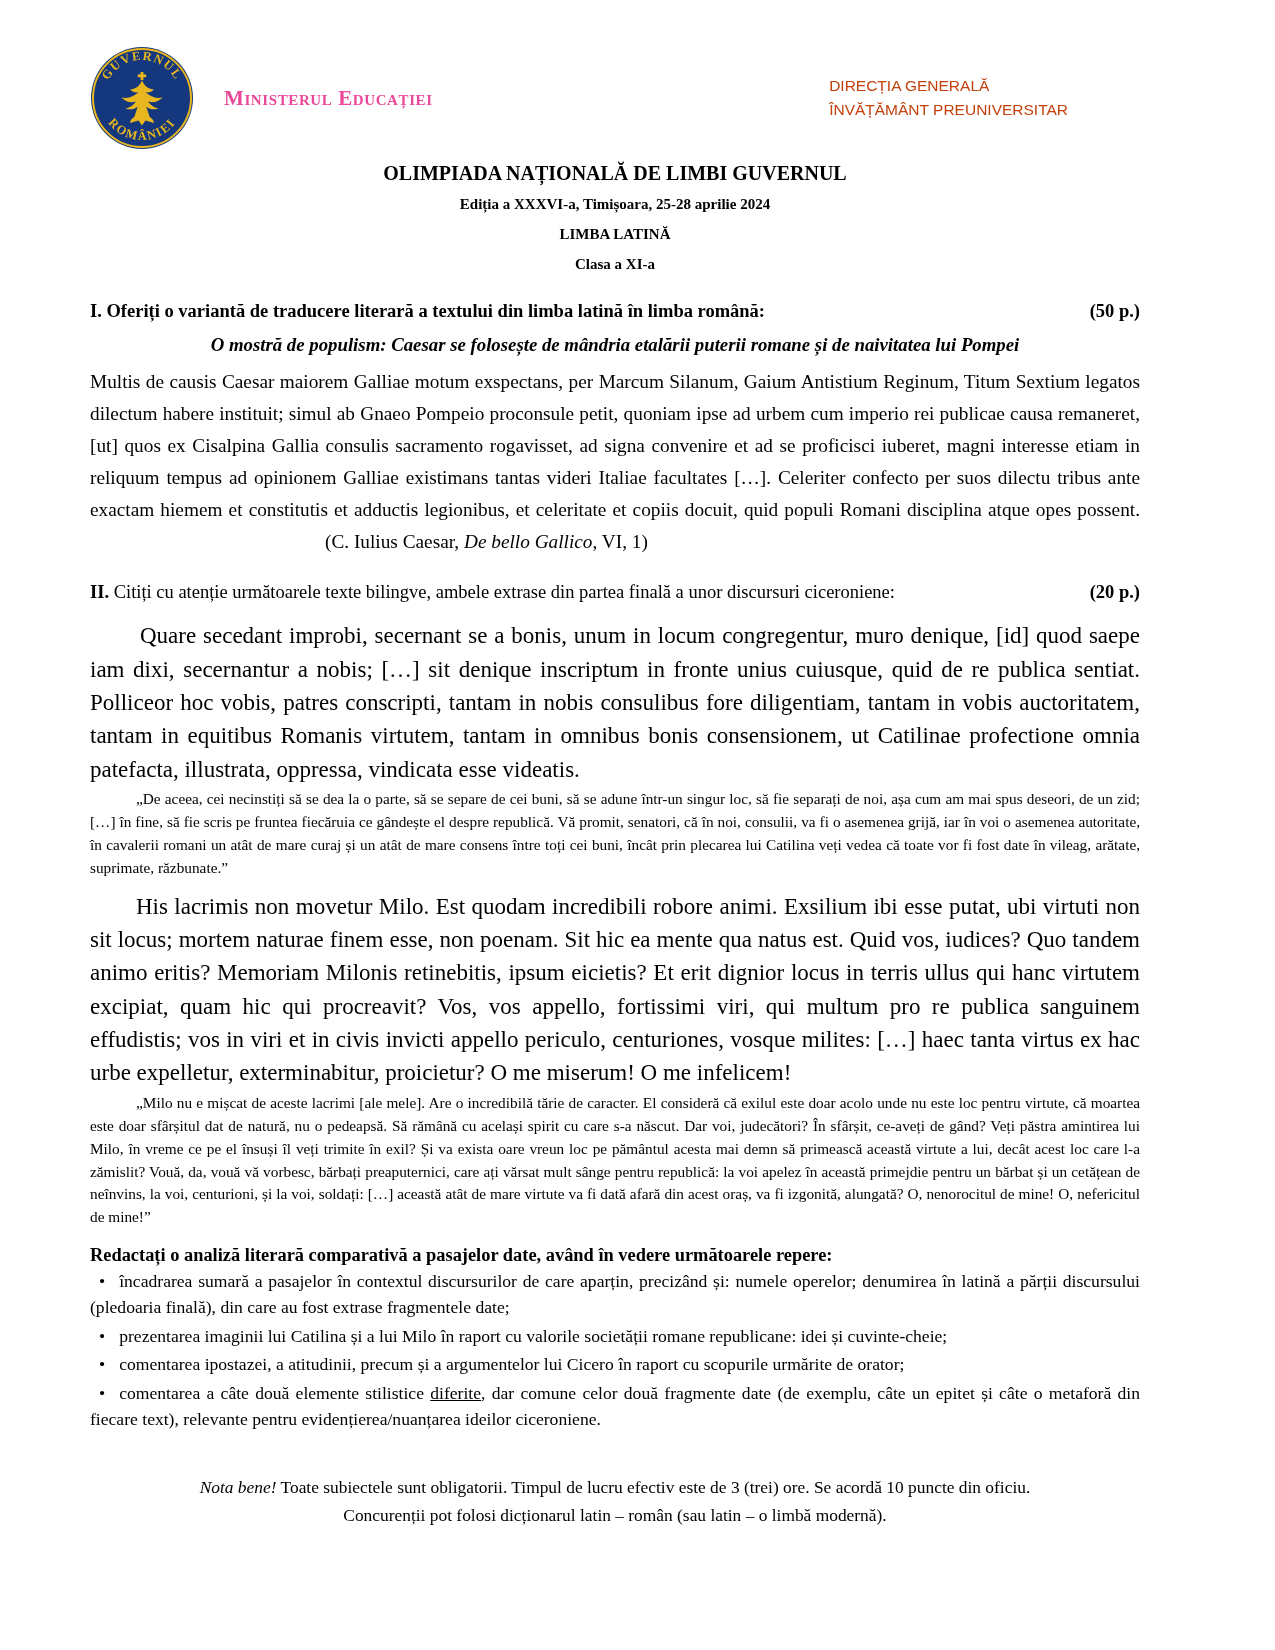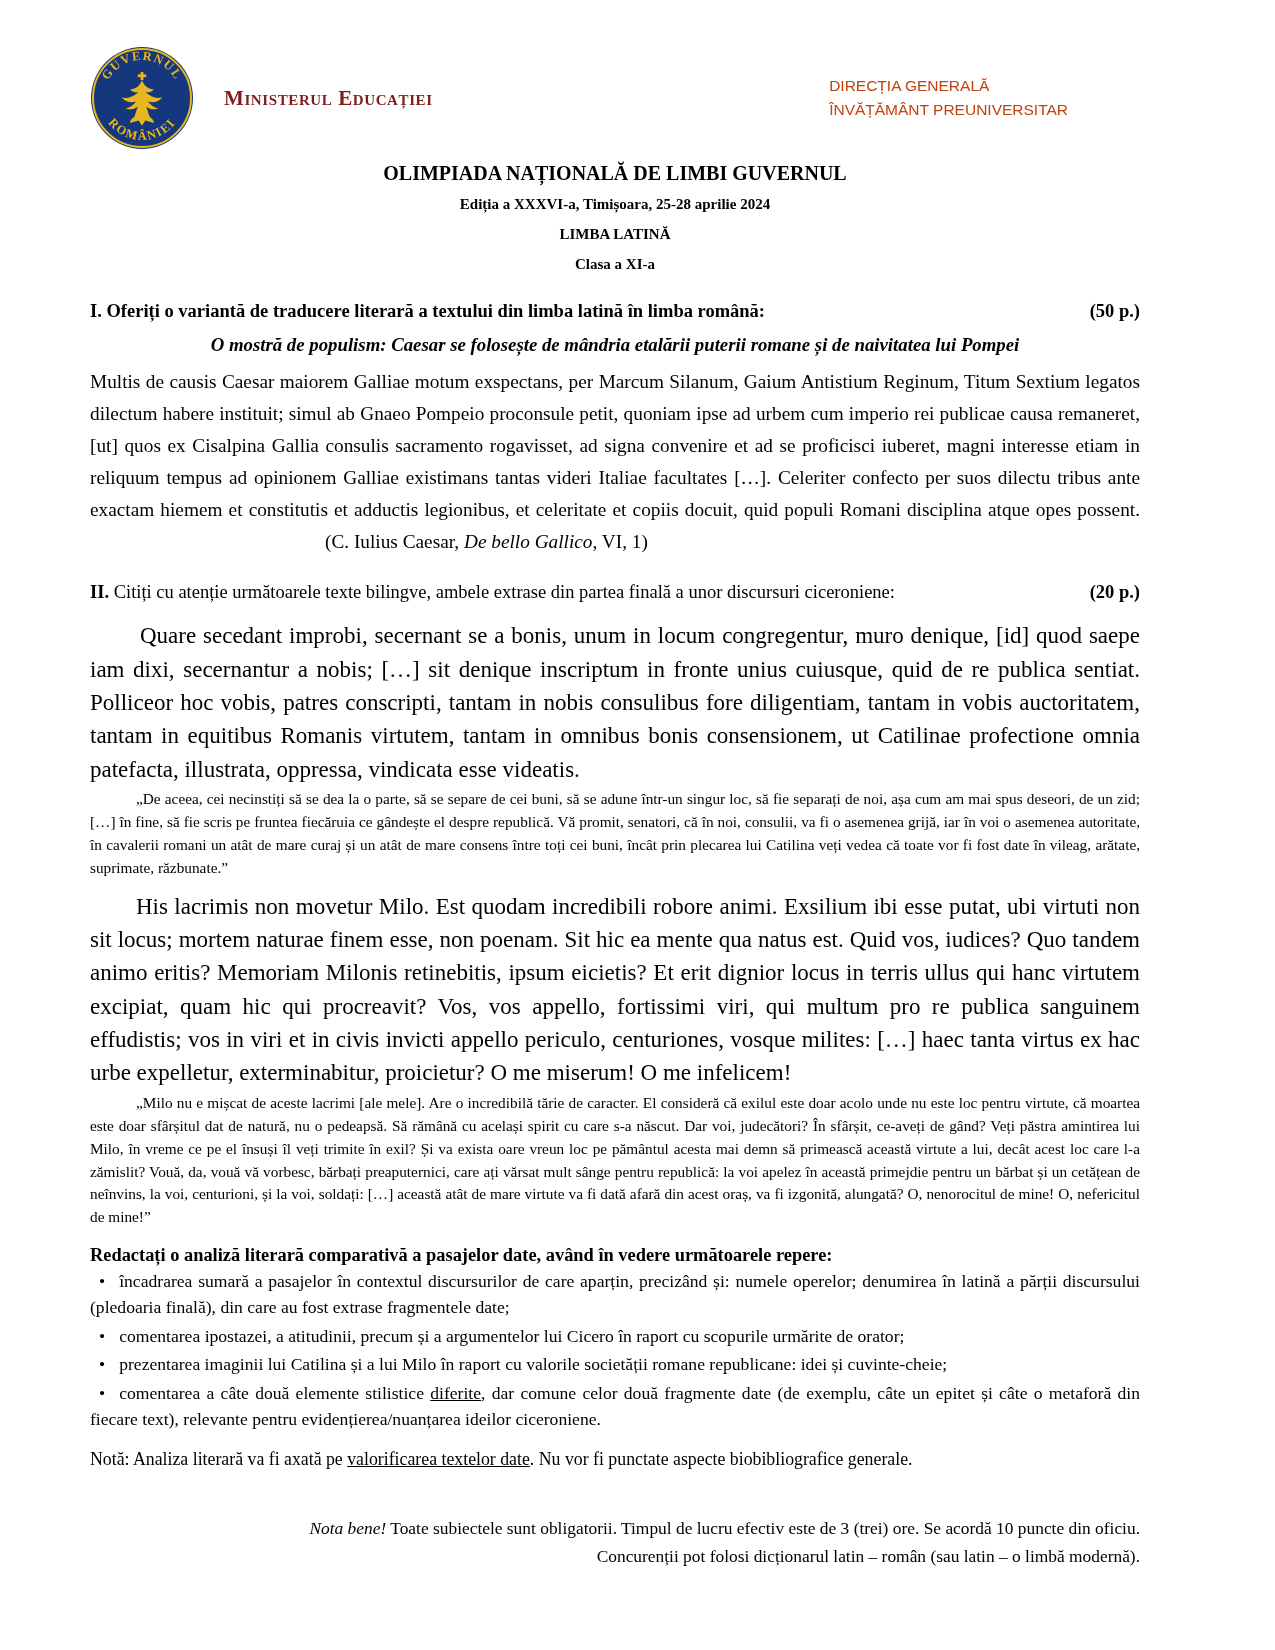--- a/index.html
+++ b/index.html
@@ -18,21 +18,21 @@
 
   
   .header { display: flex; align-items: center; }
   .logo { width: 104px; height: 104px; flex: 0 0 auto; }
   .ministry {
     margin-left: 30px;
     font-variant: small-caps;
     font-weight: bold;
     font-size: 21px;
     letter-spacing: 0.6px;
-    color: #7f1d1d;
+    color: #ec4899;
   }
   .directorate {
     margin-left: auto;
     margin-right: 72px;
     font-family: "Liberation Sans", sans-serif;
     font-size: 15.5px;
     line-height: 1.55;
     color: #c2410c;
   }
 
@@ -100,21 +100,21 @@
   .u { text-decoration: underline; }
   .note-line {
     margin-top: 15px;
     font-size: 17.8px;
     line-height: 1.45;
   }
 
   
   .footer {
     margin-top: 42px;
-    text-align: right;
+    text-align: center;
     font-size: 17.4px;
     line-height: 1.6;
   }
   .nb { font-style: italic; }
 </style>
 </head>
 <body>
 
 <div class="page">
 
@@ -169,25 +169,24 @@
     <p class="latin-sec">Quare secedant improbi, secernant se a bonis, unum in locum congregentur, muro denique, [id] quod saepe iam dixi, secernantur a nobis; […] sit denique inscriptum in fronte unius cuiusque, quid de re publica sentiat. Polliceor hoc vobis, patres conscripti, tantam in nobis consulibus fore diligentiam, tantam in vobis auctoritatem, tantam in equitibus Romanis virtutem, tantam in omnibus bonis consensionem, ut Catilinae profectione omnia patefacta, illustrata, oppressa, vindicata esse videatis.</p>
     <p class="roman-trans">„De aceea, cei necinstiți să se dea la o parte, să se separe de cei buni, să se adune într-un singur loc, să fie separați de noi, așa cum am mai spus deseori, de un zid; […] în fine, să fie scris pe fruntea fiecăruia ce gândește el despre republică. Vă promit, senatori, că în noi, consulii, va fi o asemenea grijă, iar în voi o asemenea autoritate, în cavalerii romani un atât de mare curaj și un atât de mare consens între toți cei buni, încât prin plecarea lui Catilina veți vedea că toate vor fi fost date în vileag, arătate, suprimate, răzbunate.”</p>
     <p class="latin-sec milo">His lacrimis non movetur Milo. Est quodam incredibili robore animi. Exsilium ibi esse putat, ubi virtuti non sit locus; mortem naturae finem esse, non poenam. Sit hic ea mente qua natus est. Quid vos, iudices? Quo tandem animo eritis? Memoriam Milonis retinebitis, ipsum eicietis? Et erit dignior locus in terris ullus qui hanc virtutem excipiat, quam hic qui procreavit? Vos, vos appello, fortissimi viri, qui multum pro re publica sanguinem effudistis; vos in viri et in civis invicti appello periculo, centuriones, vosque milites: […] haec tanta virtus ex hac urbe expelletur, exterminabitur, proicietur? O me miserum! O me infelicem!</p>
     <p class="roman-trans">„Milo nu e mișcat de aceste lacrimi [ale mele]. Are o incredibilă tărie de caracter. El consideră că exilul este doar acolo unde nu este loc pentru virtute, că moartea este doar sfârșitul dat de natură, nu o pedeapsă. Să rămână cu același spirit cu care s-a născut. Dar voi, judecători? În sfârșit, ce-aveți de gând? Veți păstra amintirea lui Milo, în vreme ce pe el însuși îl veți trimite în exil? Și va exista oare vreun loc pe pământul acesta mai demn să primească această virtute a lui, decât acest loc care l-a zămislit? Vouă, da, vouă vă vorbesc, bărbați preaputernici, care ați vărsat mult sânge pentru republică: la voi apelez în această primejdie pentru un bărbat și un cetățean de neînvins, la voi, centurioni, și la voi, soldați: […] această atât de mare virtute va fi dată afară din acest oraș, va fi izgonită, alungată? O, nenorocitul de mine! O, nefericitul de mine!”</p>
   </div>
 
   <div>
     <div class="analysis-heading">Redactați o analiză literară comparativă a pasajelor date, având în vedere următoarele repere:</div>
     <div>
       <p class="bullet"><span class="marker">•</span><span>încadrarea sumară a pasajelor în contextul discursurilor de care aparțin, precizând și: numele operelor; denumirea în latină a părții discursului (pledoaria finală), din care au fost extrase fragmentele date;</span><span class="u"></span><span></span></p>
+      <p class="bullet"><span class="marker">•</span><span>prezentarea imaginii lui Catilina și a lui Milo în raport cu valorile societății romane republicane: idei și cuvinte-cheie;</span><span class="u"></span><span></span></p>
       <p class="bullet"><span class="marker">•</span><span>comentarea ipostazei, a atitudinii, precum și a argumentelor lui Cicero în raport cu scopurile urmărite de orator;</span><span class="u"></span><span></span></p>
-      <p class="bullet"><span class="marker">•</span><span>prezentarea imaginii lui Catilina și a lui Milo în raport cu valorile societății romane republicane: idei și cuvinte-cheie;</span><span class="u"></span><span></span></p>
       <p class="bullet"><span class="marker">•</span><span>comentarea a câte două elemente stilistice </span><span class="u">diferite</span><span>, dar comune celor două fragmente date (de exemplu, câte un epitet și câte o metaforă din fiecare text), relevante pentru evidențierea/nuanțarea ideilor ciceroniene.</span></p>
     </div>
-    <p class="note-line"><span>Notă: Analiza literară va fi axată pe </span><span class="u">valorificarea textelor date</span><span>. Nu vor fi punctate aspecte biobibliografice generale.</span></p>
   </div>
 
   <div class="footer">
     <div><span class="nb">Nota bene!</span><span> Toate subiectele sunt obligatorii. Timpul de lucru efectiv este de 3 (trei) ore. Se acordă 10 puncte din oficiu.</span></div>
     <div>Concurenții pot folosi dicționarul latin – român (sau latin – o limbă modernă).</div>
   </div>
 
 </div>
 
 </body></html>

